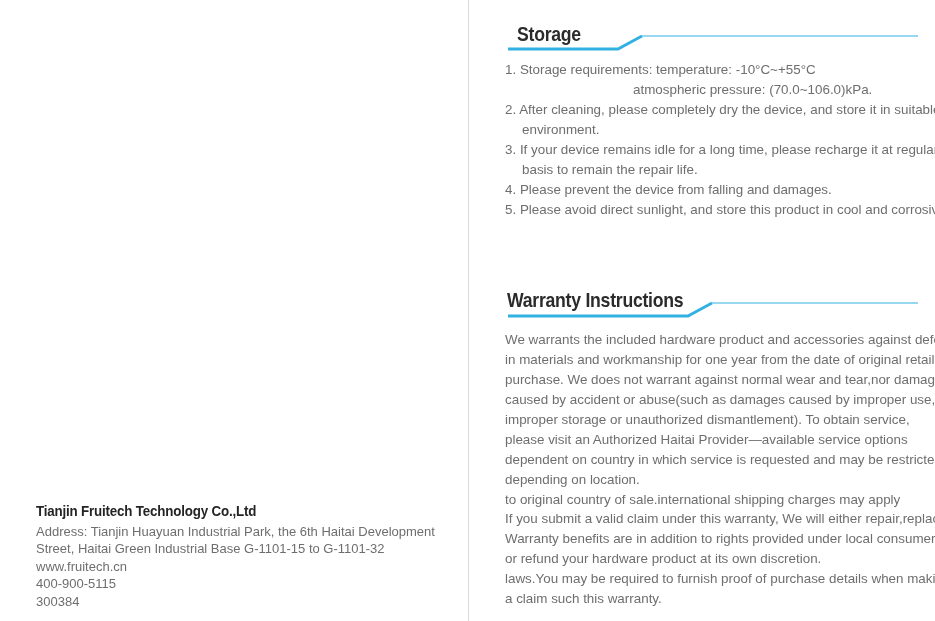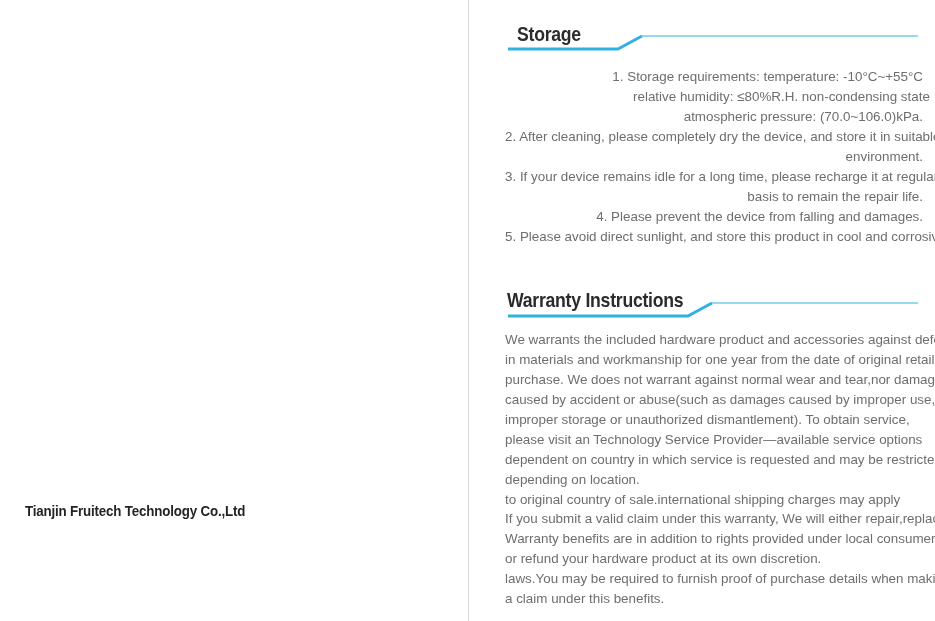--- a/index.html
+++ b/index.html
@@ -40,29 +40,29 @@
   .rule-storage{left:507px;top:32px;}
   .rule-warranty{left:507px;top:299px;}
   .rule polyline{fill:none;stroke:var(--accent);}
   .rule .thick{stroke-width:2.8px;}
   .rule .thin{stroke-width:1.2px;}
   
   .body-block{
     position:absolute;left:505px;width:418px;
     font-size:13.4px;color:var(--body);
   }
-  .storage-list{top:67px;text-align:right;}
+  .storage-list{top:60px;}
   .warranty-paragraph{top:330px;}
   .body-line{height:19.95px;line-height:19.95px;white-space:nowrap;}
   .ind-none{padding-left:0;}
   .ind-hang{padding-left:17px;}
   .ind-deep{padding-left:128px;}
   
   .company{
-    position:absolute;left:25px;top:502px;width:430px;
+    position:absolute;left:36px;top:502px;width:430px;
   }
   .company-name{
     margin:0;
     font-size:15px;font-weight:bold;color:#242424;
     letter-spacing:-0.2px;
     white-space:nowrap;
     transform:scaleX(0.89);
     transform-origin:left top;
   }
   .address-lines{
@@ -80,21 +80,20 @@
 
   <h2 class="section-title title-storage">Storage</h2>
 
   <svg class="rule rule-storage" viewBox="0 0 413 20">
     <polyline class="thick" points="1,17 111,17 135,4"></polyline>
     <polyline class="thin" points="135,4 411,4"></polyline>
   </svg>
 
   <div class="body-block storage-list">
       <div class="body-line ind-none">1. Storage requirements: temperature: -10°C~+55°C</div>
-      <div class="body-line ind-deep">relative humidity: ≤80%R.H. non-condensing state</div>
       <div class="body-line ind-deep">atmospheric pressure: (70.0~106.0)kPa.</div>
       <div class="body-line ind-none">2. After cleaning, please completely dry the device, and store it in suitable</div>
       <div class="body-line ind-hang">environment.</div>
       <div class="body-line ind-none">3. If your device remains idle for a long time, please recharge it at regular</div>
       <div class="body-line ind-hang">basis to remain the repair life.</div>
       <div class="body-line ind-none">4. Please prevent the device from falling and damages.</div>
       <div class="body-line ind-none">5. Please avoid direct sunlight, and store this product in cool and corrosive</div>
     </div>
 
   <h2 class="section-title title-warranty">Warranty Instructions</h2>
@@ -103,28 +102,35 @@
     <polyline class="thick" points="1,17 181,17 205,4"></polyline>
     <polyline class="thin" points="205,4 411,4"></polyline>
   </svg>
 
   <div class="body-block warranty-paragraph">
       <div class="body-line ind-none">We warrants the included hardware product and accessories against defects</div>
       <div class="body-line ind-none">in materials and workmanship for one year from the date of original retail</div>
       <div class="body-line ind-none">purchase. We does not warrant against normal wear and tear,nor damage</div>
       <div class="body-line ind-none">caused by accident or abuse(such as damages caused by improper use,</div>
       <div class="body-line ind-none">improper storage or unauthorized dismantlement). To obtain service,</div>
-      <div class="body-line ind-none">please visit an Technology Service Provider—available service options</div>
+      <div class="body-line ind-none">please visit an Authorized Haitai Provider—available service options</div>
       <div class="body-line ind-none">dependent on country in which service is requested and may be restricted</div>
       <div class="body-line ind-none">depending on location.</div>
       <div class="body-line ind-none">to original country of sale.international shipping charges may apply</div>
       <div class="body-line ind-none">If you submit a valid claim under this warranty, We will either repair,replace,</div>
       <div class="body-line ind-none">Warranty benefits are in addition to rights provided under local consumer</div>
       <div class="body-line ind-none">or refund your hardware product at its own discretion.</div>
       <div class="body-line ind-none">laws.You may be required to furnish proof of purchase details when making</div>
-      <div class="body-line ind-none">a claim under this benefits.</div>
+      <div class="body-line ind-none">a claim such this warranty.</div>
     </div>
 
   <div class="company">
     <h3 class="company-name">Tianjin Fruitech Technology Co.,Ltd</h3>
+    <div class="address-lines">
+        <div class="address-line">Address: Tianjin Huayuan Industrial Park, the 6th Haitai Development</div>
+        <div class="address-line">Street, Haitai Green Industrial Base G-1101-15 to G-1101-32</div>
+        <div class="address-line">www.fruitech.cn</div>
+        <div class="address-line">400-900-5115</div>
+        <div class="address-line">300384</div>
+      </div>
   </div>
 
 </div>
 
 </body></html>

